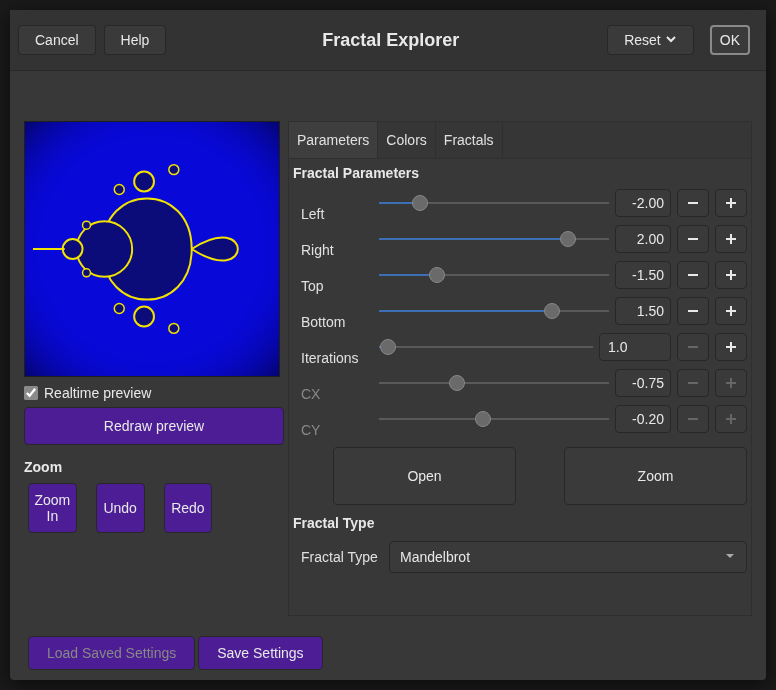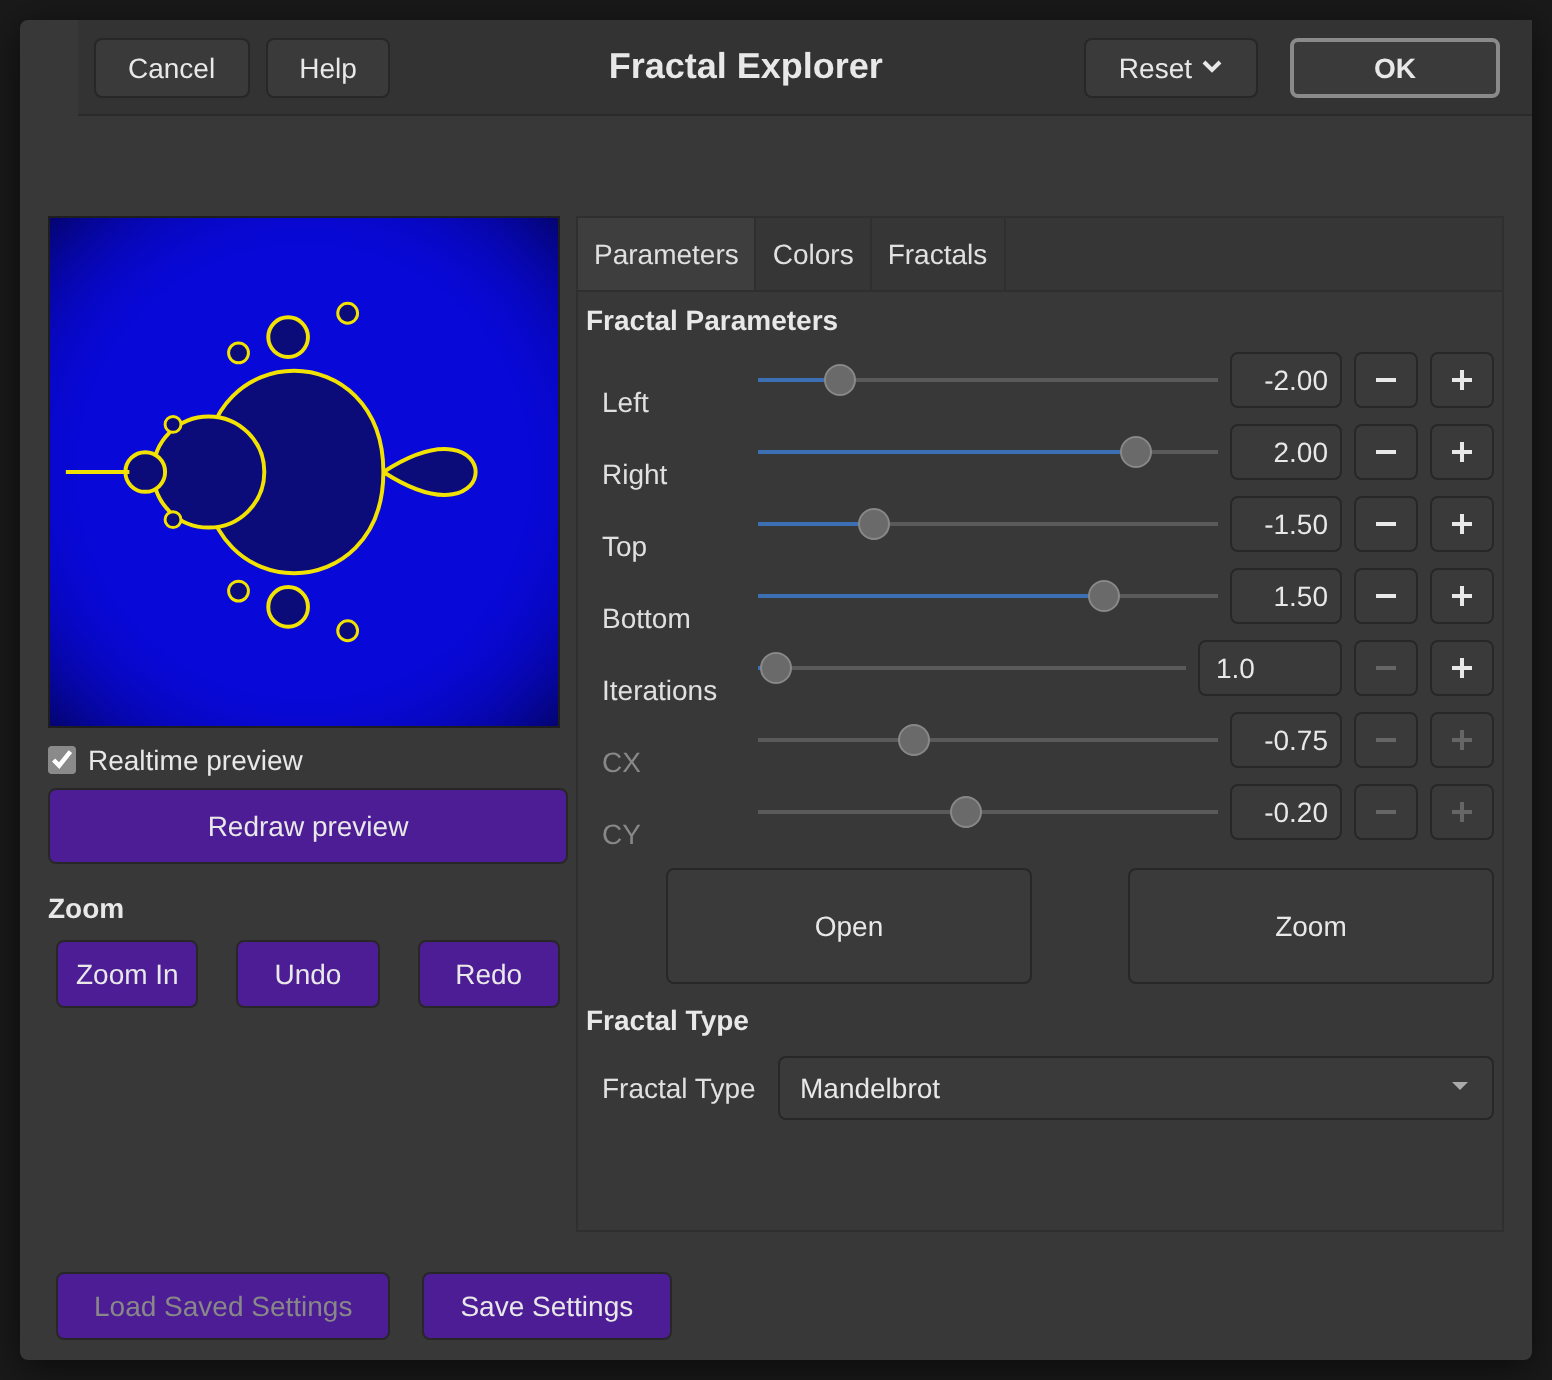--- a/index.html
+++ b/index.html
@@ -1,34 +1,34 @@
 <!DOCTYPE html>
 <html><head>
 <meta charset="utf-8">
 <style>
   * { box-sizing: border-box; margin: 0; padding: 0; font-family: sans-serif; }
   body { background: #1a1a1a; width: 776px; height: 690px; overflow: hidden; }
   .window { width: 756px; height: 670px; margin: 10px; background: #383838; border-radius: 4px; box-shadow: 0 4px 20px rgba(0,0,0,0.6); display: flex; flex-direction: column; }
-  .titlebar { height: 48px; display: flex; align-items: center; padding: 0 8px; border-bottom: 1px solid #2a2a2a; background: #333333; margin-left: 29px; }
+  .titlebar { height: 61px; display: flex; align-items: center; padding: 0 8px; border-bottom: 1px solid #2a2a2a; background: #333333; }
   .titlebar .btn { background: #3a3a3a; border: 1px solid #272727; color: #e8e8e8; font-size: 14px; padding: 6px 16px; border-radius: 4px; cursor: pointer; margin-right: 8px; }
   .titlebar .title { flex: 1; text-align: center; color: #e8e8e8; font-weight: bold; font-size: 18px; }
   .titlebar .right { display: flex; gap: 8px; }
   .btn-reset { display: flex; align-items: center; gap: 4px; }
-  .btn-ok { border: 2px solid #8a8a8a !important; padding: 5px 40px !important; font-weight: bold; }
+  .btn-ok { border: 2px solid #8a8a8a !important; padding: 5px 8px !important; }
   .chev { display: inline-block; }
   .content { flex: 1; display: flex; flex-direction: column; padding: 14px 14px 10px 14px; }
   .main-row { display: flex; gap: 4px; flex: 1; min-height: 0; margin-top: 36px; }
   .left-col { width: 260px; display: flex; flex-direction: column; }
   .preview-box { width: 256px; height: 256px; border: 1px solid #1e1e1e; }
   .preview-svg { width: 100%; height: 100%; display: block; }
   .rt-row { display: flex; align-items: center; gap: 6px; margin: 8px 0 6px 0; color: #e8e8e8; font-size: 14px; }
   .check { width: 14px; height: 14px; accent-color: #8a8a8a; }
   .wide-btn { width: 100%; background: #4c1d95; border: 1px solid #272727; color: #e8e8e8; font-size: 14px; padding: 10px 0; border-radius: 4px; cursor: pointer; text-align: center; }
   .section-label { color: #e8e8e8; font-weight: bold; font-size: 14px; margin: 14px 0 8px 0; }
-  .grid2 { display: grid; grid-template-columns: 1fr 1fr 1fr; gap: 19px; padding: 0 4px; }
+  .grid2 { display: grid; grid-template-columns: 1fr 1fr 1fr 1fr; gap: 19px; padding: 0 4px; }
   .grid2 .wide-btn { padding: 8px 0; }
   .right-col { flex: 1; display: flex; flex-direction: column; border: 1px solid #2f2f2f; }
   .tabs { display: flex; border-bottom: 1px solid #2f2f2f; background: #363636; }
   .tab { padding: 10px 8px; color: #e0e0e0; font-size: 14px; cursor: pointer; border-right: 1px solid #2f2f2f; }
   .tab.active { background: #3e3e3e; }
   .panel { flex: 1; padding: 0 0 0 0; display: flex; flex-direction: column; }
   .panel-title { color: #e8e8e8; font-weight: bold; font-size: 14px; margin: 6px 0 4px 4px; }
   .param-row { display: flex; align-items: center; height: 36px; gap: 6px; padding: 0 4px 0 12px; }
   .param-row.disabled { color: #888; }
   .param-label { width: 72px; color: #e0e0e0; font-size: 14px; margin-top: 21px; }
@@ -40,21 +40,21 @@
   .valbox { width: 56px; height: 28px; background: #3a3a3a; border: 1px solid #272727; border-radius: 4px; color: #e8e8e8; font-size: 14px; display: flex; align-items: center; justify-content: flex-end; padding-right: 6px; }
   .valbox.wide { width: 72px; justify-content: flex-start; padding-left: 8px; }
   .pm-btn { width: 32px; height: 28px; background: #3a3a3a; border: 1px solid #272727; border-radius: 4px; color: #e8e8e8; display: flex; align-items: center; justify-content: center; cursor: pointer; font-weight: bold; font-size: 18px; }
   .pm-btn.disabled { color: #666; }
   .two-big { display: flex; gap: 8px; margin: 10px 4px 0 4px; }
   .big-btn { flex: 1; height: 58px; background: #3a3a3a; border: 1px solid #272727; border-radius: 4px; color: #e8e8e8; font-size: 14px; display: flex; align-items: center; justify-content: center; cursor: pointer; margin-left: 40px; }
   .ft-row { display: flex; align-items: center; gap: 10px; margin: 6px 4px 0 12px; }
   .ft-label { color: #e0e0e0; font-size: 14px; width: 78px; }
   .dropdown { flex: 1; height: 32px; background: #3a3a3a; border: 1px solid #272727; border-radius: 4px; color: #e8e8e8; font-size: 14px; display: flex; align-items: center; padding: 0 10px; cursor: pointer; position: relative; }
   .dropdown .dd-arrow { margin-left: auto; color: #aaa; }
-  .footer { display: flex; gap: 16px; margin-top: 20px; padding-left: 4px; }
+  .footer { display: flex; gap: 3px; margin-top: 20px; padding-left: 4px; }
   .footer .wide-btn { width: auto; padding: 8px 18px; }
   .footer .wide-btn.disabled { color: #888; }
 </style>
 </head>
 <body>
 
 <div class="window">
   <div class="titlebar">
     <button class="btn">Cancel</button>
     <button class="btn">Help</button>

